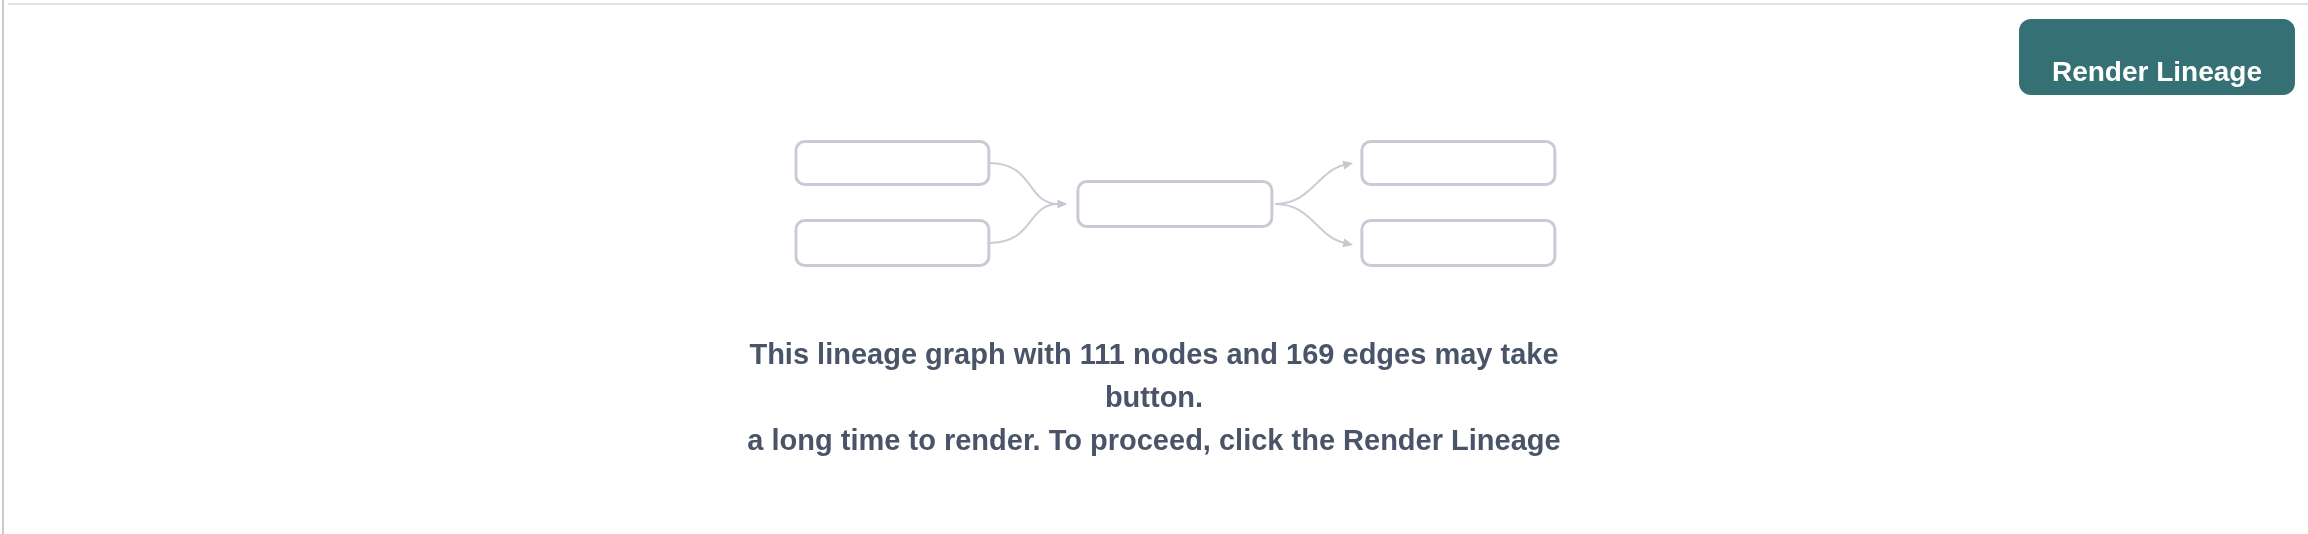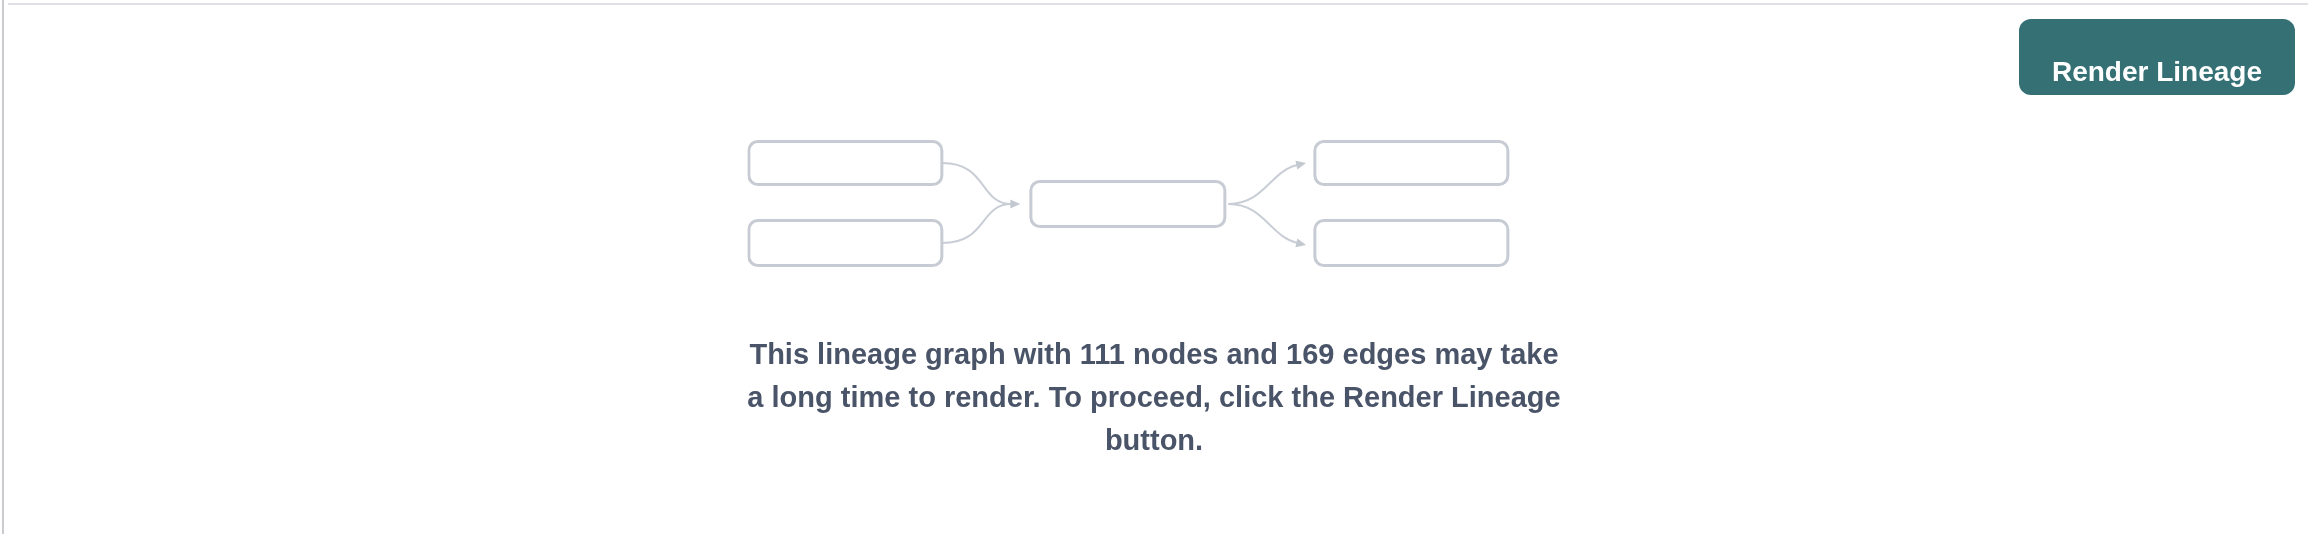--- a/index.html
+++ b/index.html
@@ -48,21 +48,21 @@
     border-radius: 12px;
     cursor: pointer;
   }
   .content {
     position: absolute;
     top: 140px;
     left: 50%;
     transform: translateX(-50%);
     display: flex;
     flex-direction: column;
-    align-items: flex-start;
+    align-items: flex-end;
   }
   .graphic {
     display: block;
   }
   .message {
     margin-top: 66px;
     text-align: center;
     color: #4a5468;
     font-size: 29px;
     font-weight: 700;
@@ -102,18 +102,18 @@
         <rect x="1.5" y="1.5" width="193" height="43" rx="9"></rect>
         <rect x="1.5" y="80.5" width="193" height="45" rx="9"></rect>
         <rect x="283.5" y="41.5" width="194" height="45" rx="9"></rect>
         <rect x="567.5" y="1.5" width="193" height="43" rx="9"></rect>
         <rect x="567.5" y="80.5" width="193" height="45" rx="9"></rect>
       </g>
     </svg>
 
     <div class="message">
       <div class="line">This lineage graph with 111 nodes and 169 edges may take</div>
+      <div class="line">button.</div>
       <div class="line">a long time to render. To proceed, click the Render Lineage</div>
-      <div class="line">button.</div>
     </div>
 
   </div>
 </div>
 
 </body></html>

